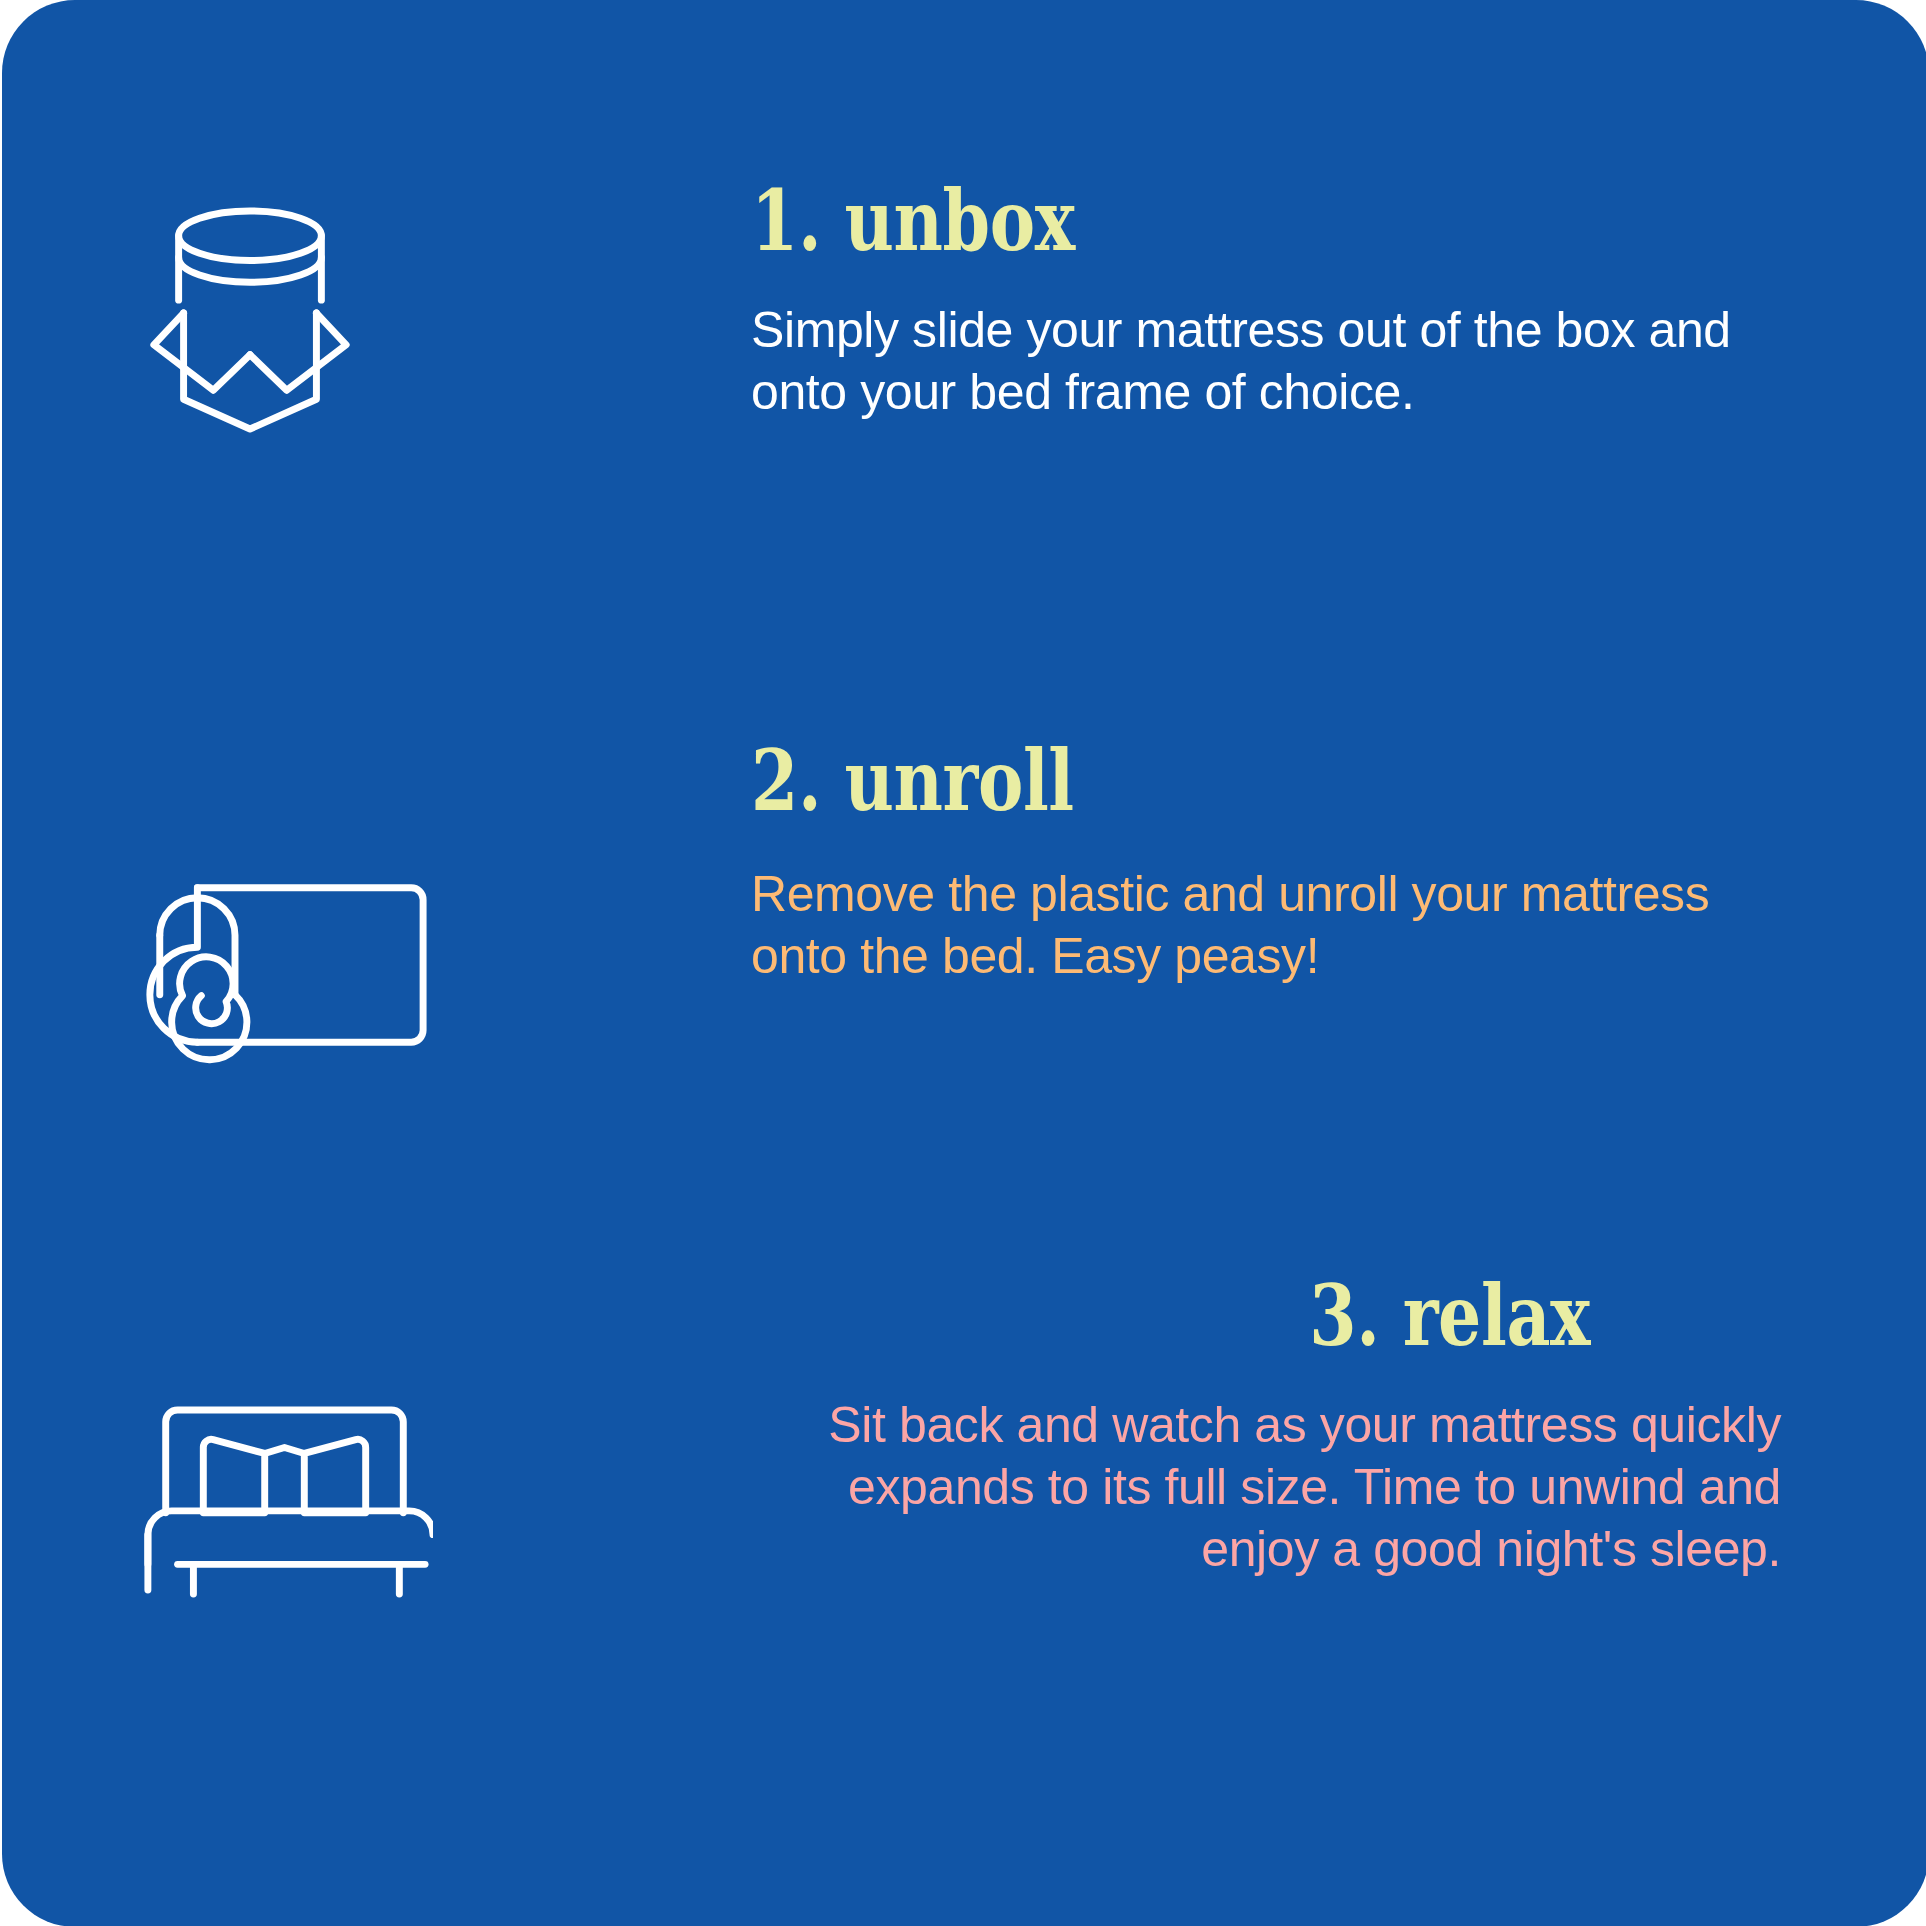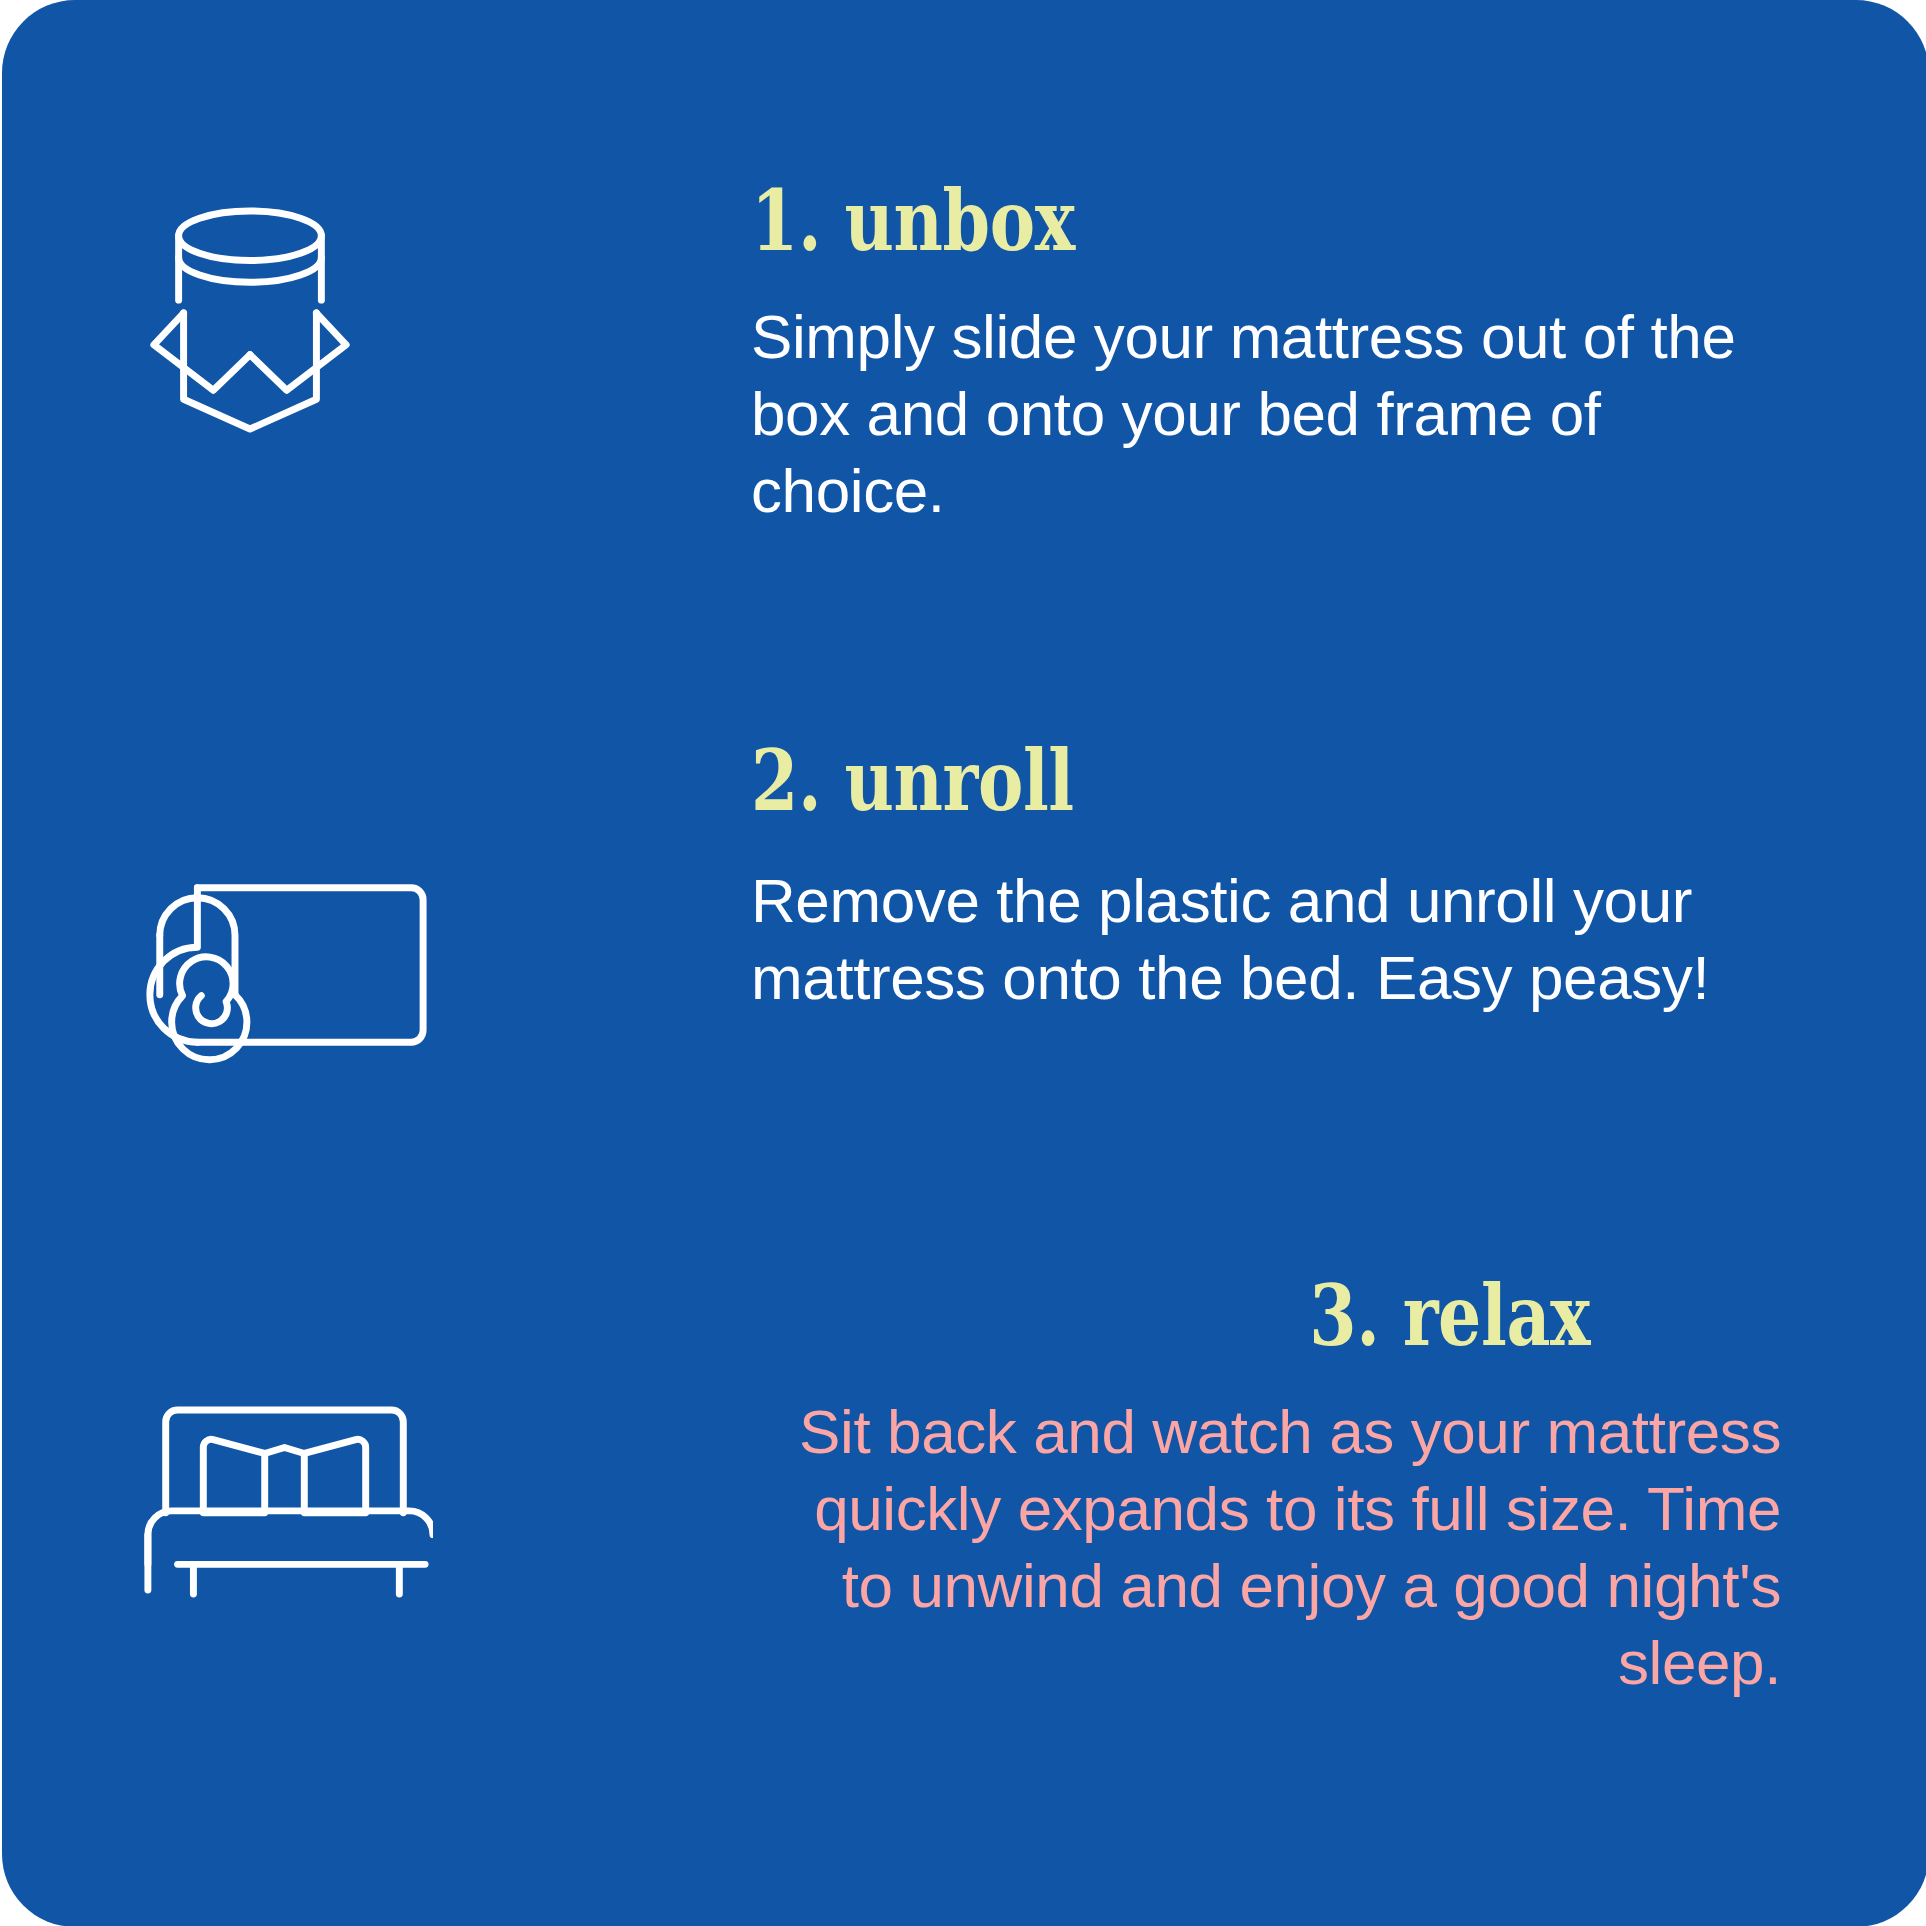--- a/index.html
+++ b/index.html
@@ -56,21 +56,21 @@
     color: #e9eda3;
     letter-spacing: -0.5px;
     transform: scaleX(0.80);
     transform-origin: left center;
     white-space: nowrap;
   }
   .step-text {
     margin: 0;
     font-family: "Liberation Sans", sans-serif;
     font-weight: 400;
-    font-size: 62px;
+    font-size: 50px;
     line-height: 1.24;
     color: #ffffff;
     max-width: 1030px;
     letter-spacing: -0.4px;
   }
 
   
   #step-1 { top: 0; height: 614px; }
   #step-1 .step-icon { top: 198px; height: 238px; }
   #step-1 .step-body { top: 178px; }
@@ -134,21 +134,21 @@
 
           <path d="M62 178 A48 48 0 0 1 62 82 L62 22"></path>
           <path d="M24 70 A38 38 0 0 1 100 70 L100 130"></path>
           <path d="M24 70 L24 130"></path>
 
           <path d="M100 130 A38 38 0 1 1 47 131 A27 27 0 1 1 91 137 A16 16 0 1 1 66 131"></path>
         </svg>
       </div>
       <div class="step-body">
         <h2 class="step-title" style="color: rgb(233, 237, 163);">2. unroll</h2>
-        <p class="step-text" style="color: #ffffff;">Remove the plastic and unroll your mattress onto the bed. Easy peasy!</p>
+        <p class="step-text" style="color: #fdba74;">Remove the plastic and unroll your mattress onto the bed. Easy peasy!</p>
       </div>
     </div>
 
     <div class="step" id="step-3">
       <div class="step-icon">
 
         <svg class="ico" width="297" height="208" viewBox="0 0 300 210" aria-hidden="true">
 
           <path d="M30 118 L30 26 A12 12 0 0 1 42 14 L258 14 A12 12 0 0 1 270 26 L270 118"></path>
 

